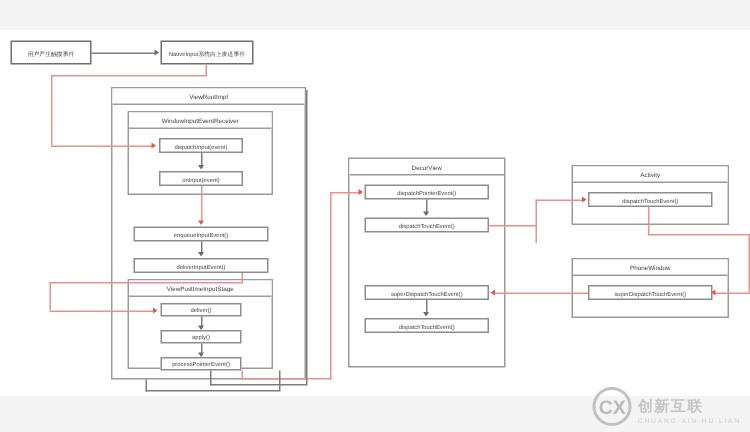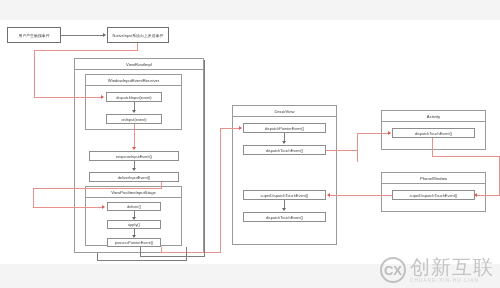--- a/index.html
+++ b/index.html
@@ -61,32 +61,32 @@
   .arw.r{border-left:3.2px solid #6b6b6b;border-top:2.1px solid transparent;border-bottom:2.1px solid transparent;}
   .arw.d{border-top:3.2px solid #6b6b6b;border-left:2.1px solid transparent;border-right:2.1px solid transparent;}
   .arw.l{border-right:3.2px solid #6b6b6b;border-top:2.1px solid transparent;border-bottom:2.1px solid transparent;}
   .arw.r.red{border-left-color:#e05a52;}
   .arw.d.red{border-top-color:#e05a52;}
   .arw.l.red{border-right-color:#e05a52;}
 
   
   #wm{
     position:absolute;right:6px;bottom:4px;
-    display:flex;align-items:flex-start;gap:4px;
+    display:flex;align-items:flex-end;gap:4px;
     opacity:.85;
   }
   #wm .mark{
     width:22px;height:22px;border-radius:50%;
     border:2px solid #b8b8b8;
     display:flex;align-items:center;justify-content:center;
     font-size:13px;color:#b0b0b0;font-weight:bold;
     line-height:1;
   }
   #wm .wtext{display:flex;flex-direction:column;line-height:1;}
-  #wm .cn{font-size:20px;color:#bcbcbc;letter-spacing:1px;font-weight:normal;}
+  #wm .cn{font-size:10px;color:#bcbcbc;letter-spacing:1px;font-weight:bold;}
   #wm .py{font-size:4.6px;color:#c6c6c6;letter-spacing:1.1px;margin-top:2px;}
 </style>
 </head>
 <body>
 
 <div id="stage">
 
   <div class="band top"></div>
   <div class="band bottom"></div>
 

